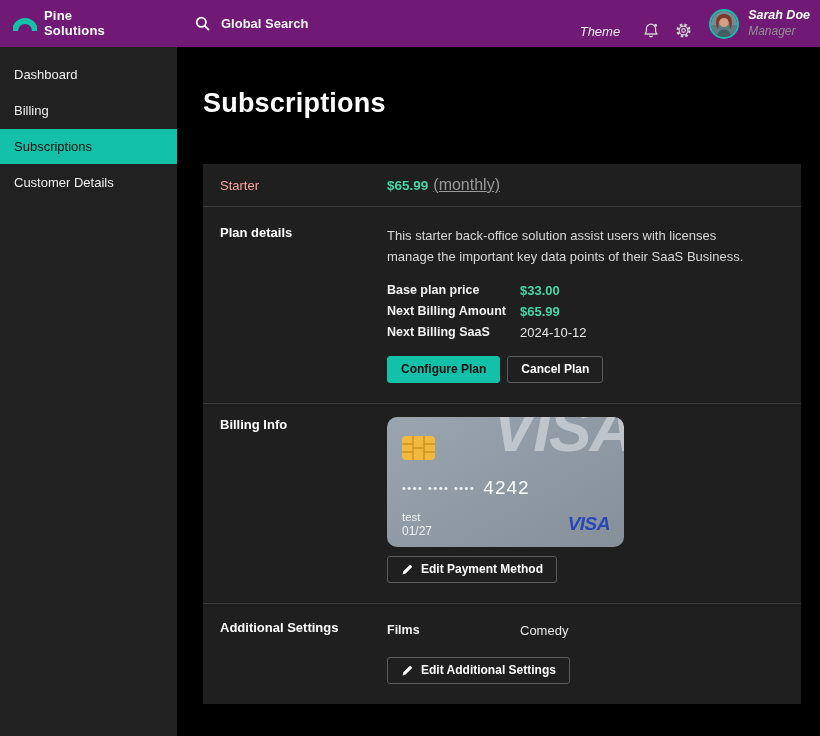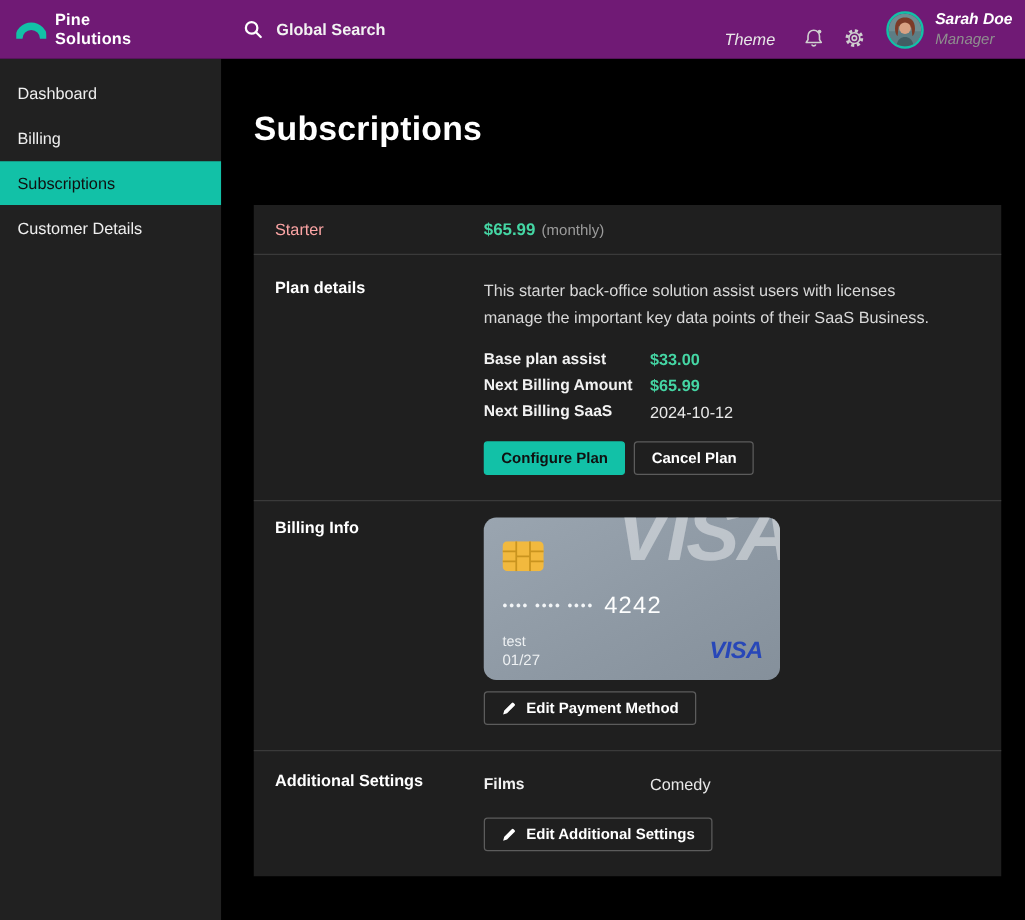--- a/index.html
+++ b/index.html
@@ -34,21 +34,21 @@
   .side-item.active { background:var(--accent,#12c1a7); color:#101010; font-weight:400; }
   main { flex:1; background:#000; padding:0 19px 0 26px; overflow:hidden; }
   .page-title { font-size:27px; font-weight:700; letter-spacing:.2px; margin-top:41px; }
   
   .card { background:#1f1f1f; margin-top:45px; }
   .row { border-bottom:1px solid #3a3a3a; display:flex; }
   .row:last-child { border-bottom:none; }
   .row-header { padding:12px 17px; align-items:center; }
   .plan-name { width:167px; color:#fca5a5; font-size:13px; flex:none; }
   .price { color:var(--money,#45d6a4); font-weight:700; font-size:13.5px; }
-  .period { color:#9b9b9b; font-size:12px; margin-left:5px; }
+  .period { color:#9b9b9b; font-size:16px; margin-left:5px;text-decoration:underline; }
   .row-label { width:167px; flex:none; font-weight:700; font-size:13px; color:#fff; }
   .row-body { flex:1; }
   .sec { padding:18px 17px 20px 17px; }
   .desc { color:#d8d8d8; font-size:13px; line-height:1.65; max-width:372px; margin-bottom:12px; }
   .kv { display:flex; line-height:21px; }
   .kv-label { width:133px; flex:none; font-weight:700; font-size:12.5px; color:#f2f2f2; }
   .kv-value { font-size:13px; color:#e8e8e8; }
   .kv-value.money { color:var(--money,#45d6a4); font-weight:700; }
   .btn-row { display:flex; gap:7px; margin-top:13px; }
   .btn { display:inline-flex; align-items:center; gap:8px; font-family:inherit; font-size:12px; font-weight:700;
@@ -147,21 +147,21 @@
         <span class="price">$65.99</span>
         <span class="period">(monthly)</span>
       </div>
 
       <div class="row">
         <div class="sec" style="display:flex;width:100%;">
           <span class="row-label">Plan details</span>
           <div class="row-body">
             <p class="desc">This starter back-office solution assist users with licenses manage the important key data points of their SaaS Business.</p>
             <div class="kv">
-              <span class="kv-label">Base plan assist</span>
+              <span class="kv-label">Base plan price</span>
               <span class="kv-value money">$33.00</span>
             </div>
             <div class="kv">
               <span class="kv-label">Next Billing Amount</span>
               <span class="kv-value money">$65.99</span>
             </div>
             <div class="kv">
               <span class="kv-label">Next Billing SaaS</span>
               <span class="kv-value">2024-10-12</span>
             </div>

